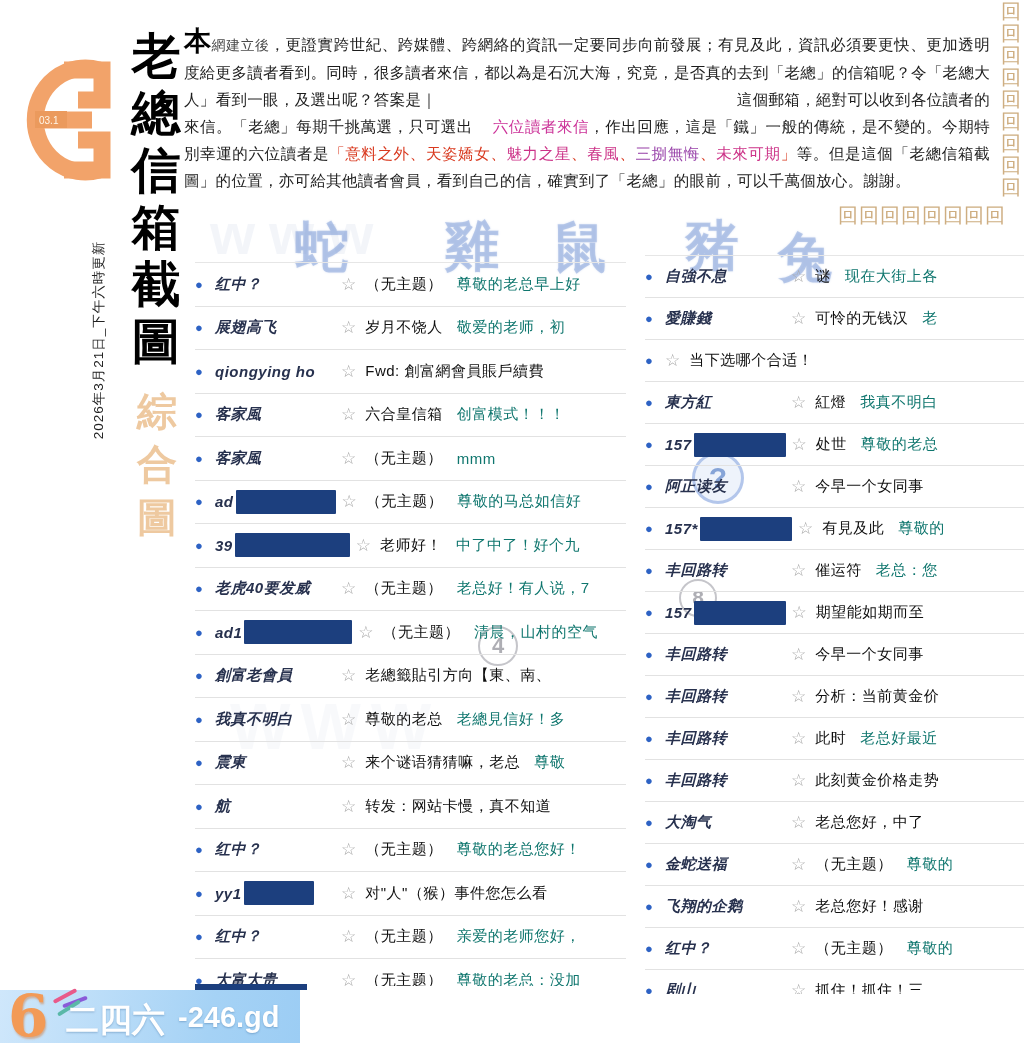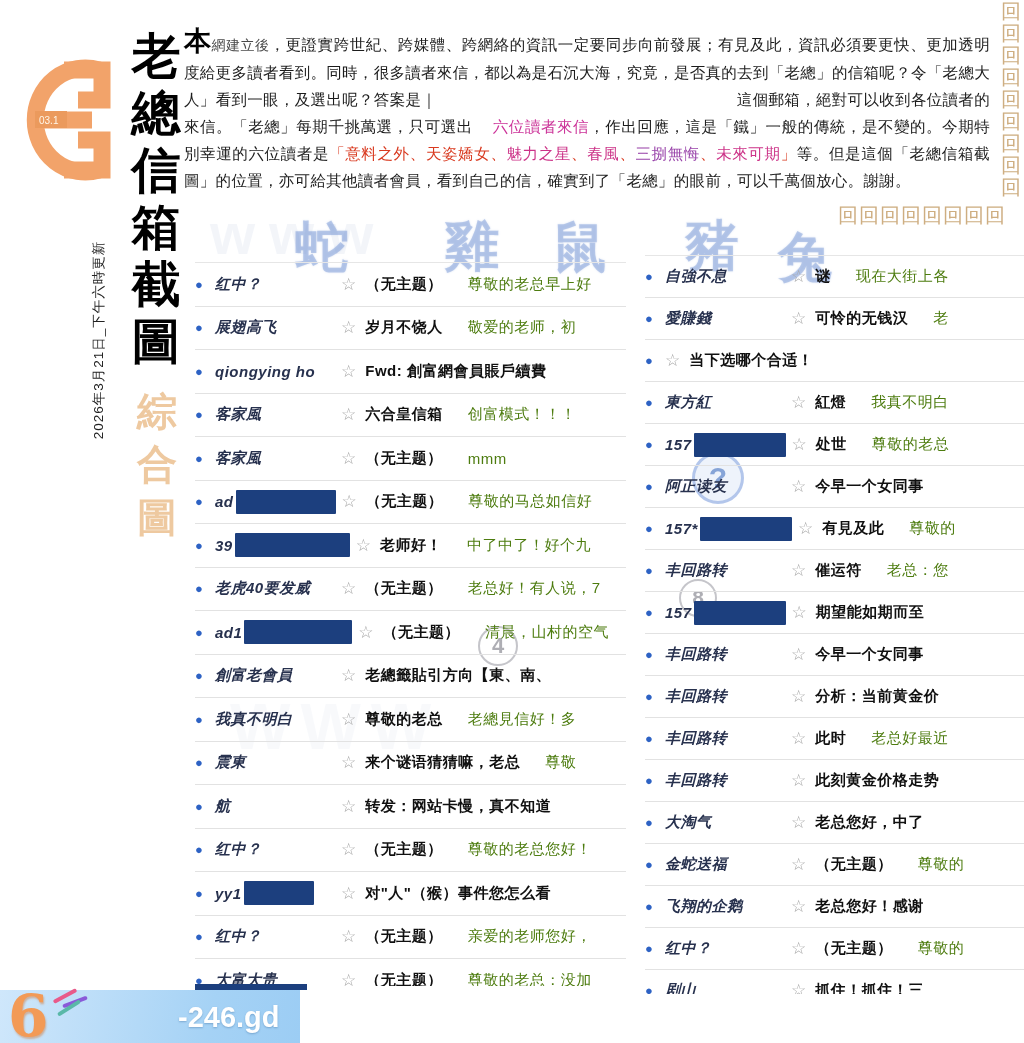--- a/index.html
+++ b/index.html
@@ -58,22 +58,22 @@
   .col-right .mail-row{height:41px;}
   .mail-row:first-child{border-top:1px solid #e6e6e6;}
   .dot{color:#2d62c4;font-size:13px;width:20px;flex:0 0 20px;text-align:left;}
   .sender-cell{display:inline-flex;align-items:center;min-width:120px;flex-shrink:0;
         margin-right:6px;}
   .sender{font-weight:bold;font-size:15px;color:#27314e;letter-spacing:.5px;font-style:italic;}
   .redact{display:inline-block;height:24px;background:#1c3f7e;margin-left:2px;
         border-radius:1px;}
   .redact.tall{height:34px;}
   .star{color:#a8a8a8;font-size:17px;margin-right:9px;flex:0 0 auto;}
-  .subject{font-weight:bold;font-size:15px;color:#101010;letter-spacing:.5px;}
-  .preview{font-size:15px;color:#4d7c0f;margin-left:25px;letter-spacing:.5px;}
+  .subject{font-weight:normal;font-size:15px;color:#101010;letter-spacing:.5px;}
+  .preview{font-size:15px;color:#0f766e;margin-left:14px;letter-spacing:.5px;}
   .cut-box{position:absolute;left:195px;top:984px;width:112px;height:6px;background:#1c3f7e;}
 
   
   .footer{position:absolute;left:0;top:990px;width:300px;height:53px;
         background:linear-gradient(100deg,#cfe7fb 0%,#a5d2f5 70%,#9ccdf4 100%);}
   .six{position:absolute;left:8px;top:-8px;font-size:58px;font-weight:bold;
         color:#f29a56;text-shadow:1px 2px 2px rgba(210,110,40,.45);
         font-family:"DejaVu Serif",serif;}
   .ribbon{position:absolute;width:26px;height:4px;border-radius:2px;}
   .r1{left:52px;top:4px;background:#e85a8a;transform:rotate(-28deg);}
@@ -453,16 +453,17 @@
         <span class="subject">抓住！抓住！三</span>
       </div>
     </div>
   <div class="cut-box"></div>
 
   <div class="footer">
     <span class="six">6</span>
     <span class="ribbon r1"></span>
     <span class="ribbon r2"></span>
     <span class="ribbon r3"></span>
+    <span class="brand">二四六</span>
     <span class="domain">-246.gd</span>
   </div>
 
 </div>
 
 </body></html>

